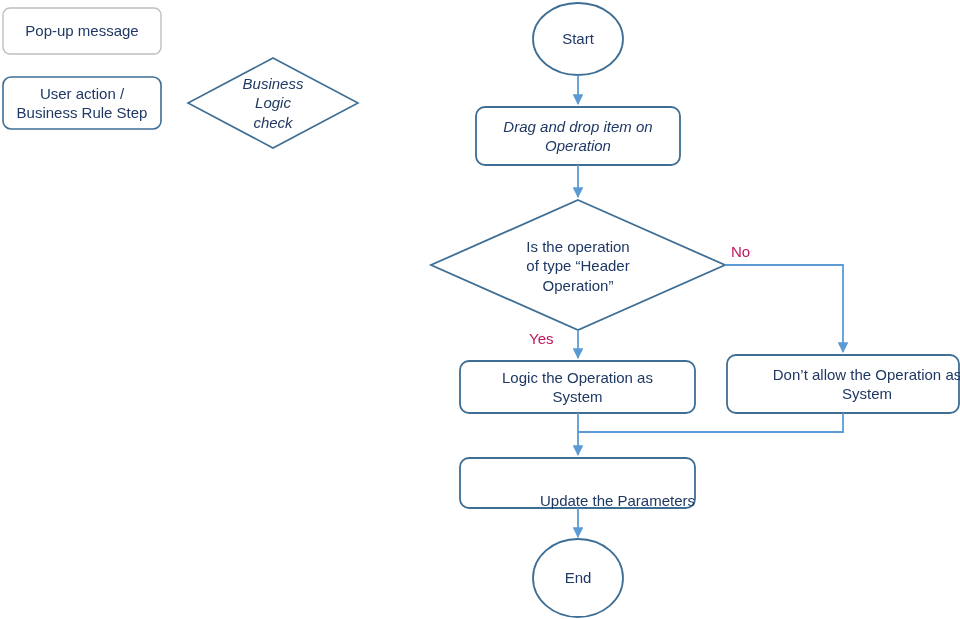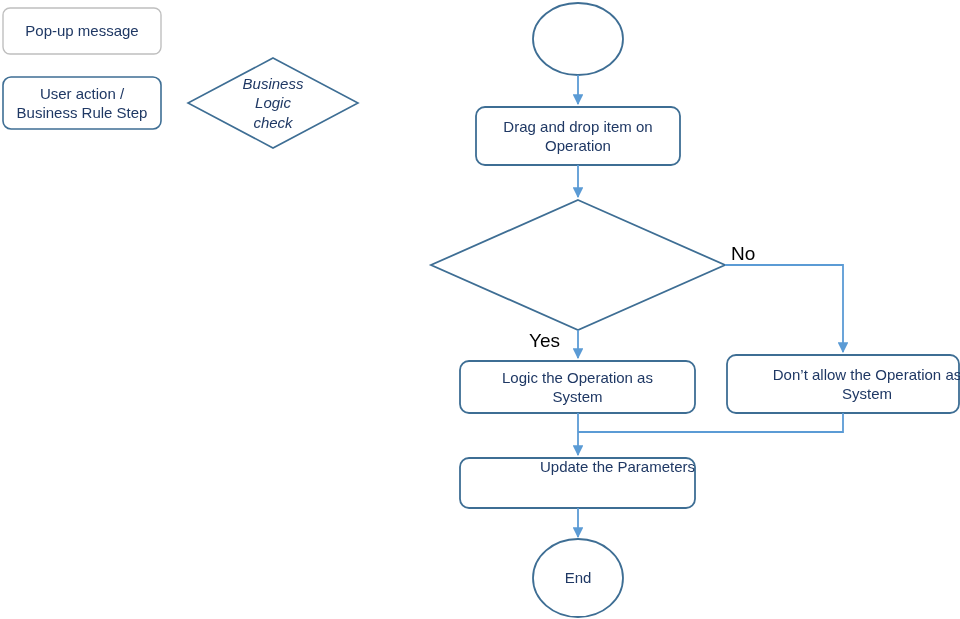--- a/index.html
+++ b/index.html
@@ -31,22 +31,22 @@
     justify-content: center;
     text-align: center;
     color: #1f3864;
     font-size: 15px;
     line-height: 1.28;
     pointer-events: none;
     white-space: pre-line;
   }
   .edge-label {
     position: absolute;
-    color: #000000;
-    font-size: 19px;
+    color: #be185d;
+    font-size: 15px;
     line-height: 1.2;
     white-space: nowrap;
   }
   .legend-label {
     position: absolute;
     display: flex;
     align-items: center;
     justify-content: center;
     text-align: center;
     color: #1f3864;
@@ -104,32 +104,36 @@
 
   <div class="legend-label" style="left:3px; top:8px; width:158px; height:46px;">Pop-up message</div>
 
   <div class="legend-label" style="left:3px; top:77px; width:158px; height:52px;border-radius:10px;">User action /
 Business Rule Step</div>
 
   <div class="legend-label" style="left:213px; top:62px; width:120px; height:82px;font-style:italic;">Business
 Logic
 check</div>
 
+  <div class="node-label" style="left:533px; top:3px; width:90px; height:72px;">Start</div>
 
-  <div class="node-label" style="left:476px; top:107px; width:204px; height:58px;">Drag and drop item on
+  <div class="node-label" style="left:476px; top:107px; width:204px; height:58px;font-style:italic;">Drag and drop item on
 Operation</div>
 
+  <div class="node-label" style="left:488px; top:228px; width:180px; height:76px;">Is the operation
+of type “Header
+Operation”</div>
 
   <div class="node-label" style="left:460px; top:361px; width:235px; height:52px;">Logic the Operation as
 System</div>
 
   <div class="node-label" style="left:727px; top:355px; width:232px; height:58px;margin-left:24px;">Don’t allow the Operation as
 System</div>
 
-  <div class="node-label" style="left:460px; top:440px; width:235px; height:54px;padding-left:40px;">Update the Parameters</div>
+  <div class="node-label" style="left:460px; top:474px; width:235px; height:54px;padding-left:40px;">Update the Parameters</div>
 
   <div class="node-label" style="left:533px; top:539px; width:90px; height:78px;">End</div>
 
   <div class="edge-label" style="left:529px; top:330px;">Yes</div>
 
   <div class="edge-label" style="left:731px; top:243px;">No</div>
 
 </div>
 
 </body></html>

